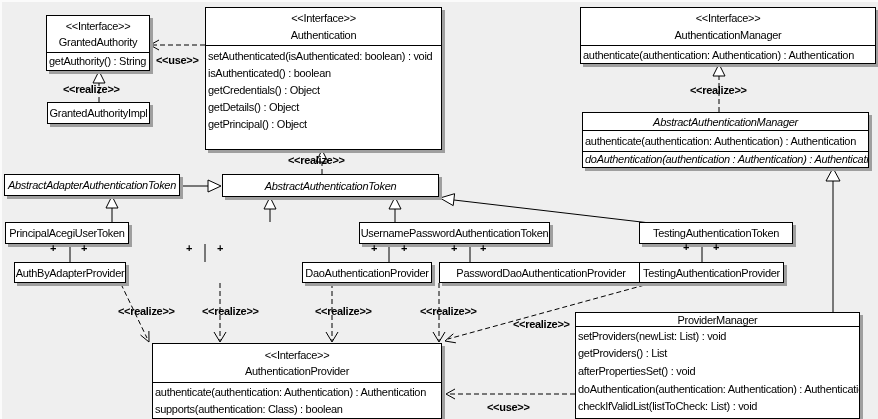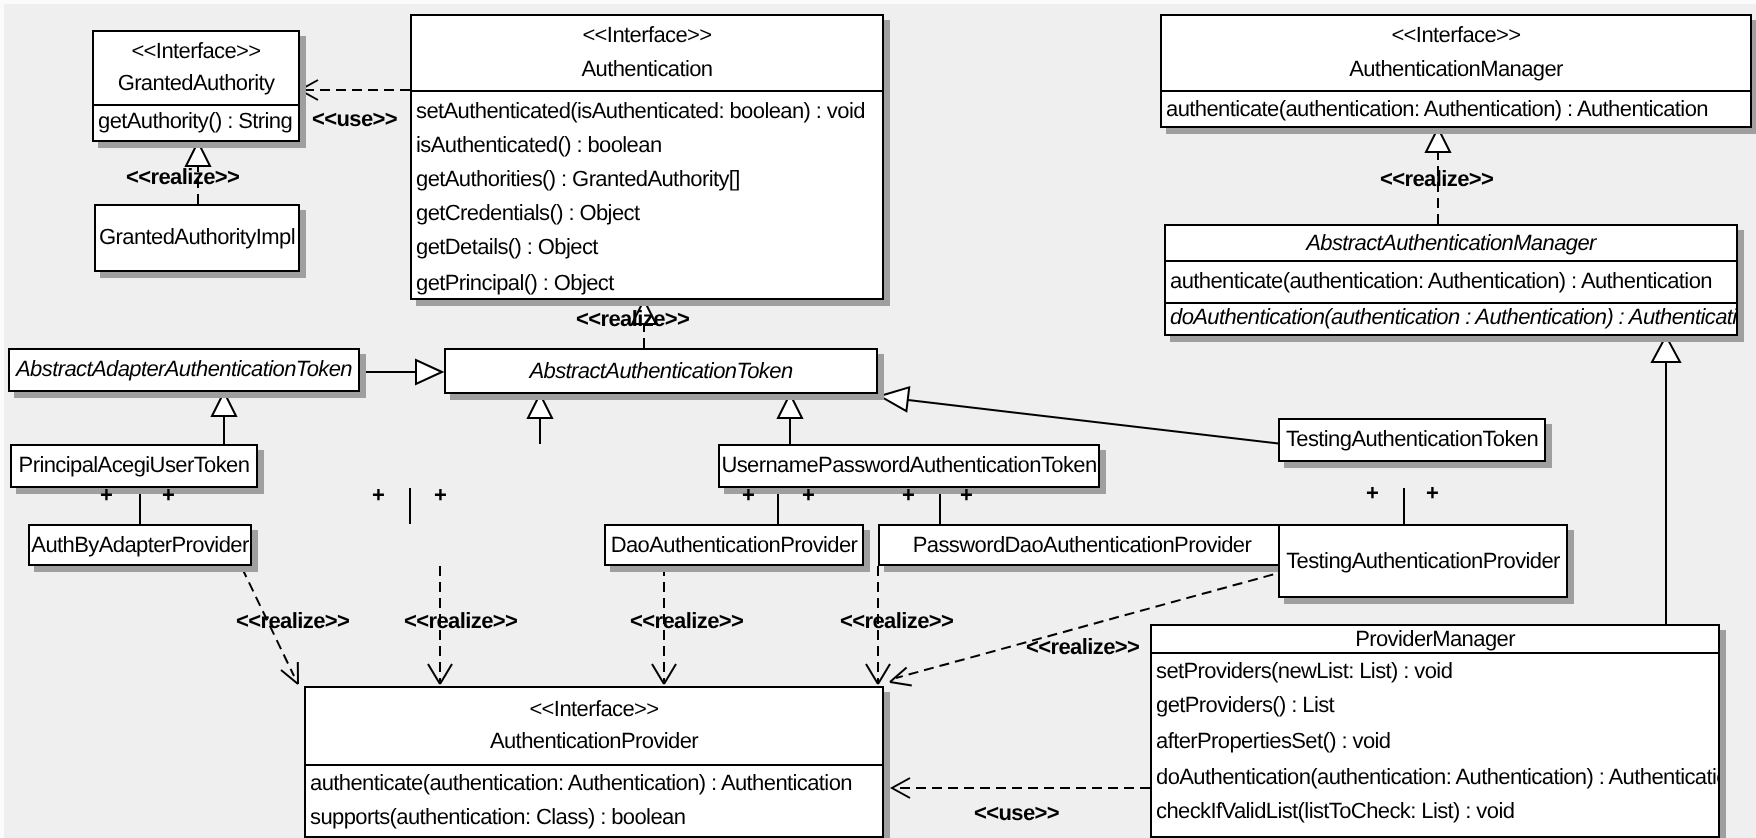--- a/index.html
+++ b/index.html
@@ -135,33 +135,32 @@
   <div class="box" style="left:44px;top:13px;width:104px;height:56px">
     <div class="hdr" style="height:37px">
       <div>&lt;&lt;Interface&gt;&gt;</div>
       <div>GrantedAuthority</div>
     </div>
     <div class="sec">
         <div class="m" style="height:16px">getAuthority() : String</div>
       </div>
   </div>
 
-  <div class="box nameonly" style="left:45px;top:100px;width:103px;height:34px">
+  <div class="box nameonly" style="left:45px;top:100px;width:103px;height:22px">
     <span>GrantedAuthorityImpl</span>
   </div>
 
   <div class="box" style="left:203px;top:5px;width:237px;height:143px">
     <div class="hdr" style="height:38px">
       <div>&lt;&lt;Interface&gt;&gt;</div>
       <div>Authentication</div>
     </div>
     <div class="sec" style="padding-top:1px">
       <div class="m" style="height:17.2px">setAuthenticated(isAuthenticated: boolean) : void</div>
       <div class="m" style="height:17.2px">isAuthenticated() : boolean</div>
-      <div class="m" style="height:17.2px">getAuthorities() : GrantedAuthority[]</div>
       <div class="m" style="height:17.2px">getCredentials() : Object</div>
       <div class="m" style="height:17.2px">getDetails() : Object</div>
       <div class="m" style="height:17.2px">getPrincipal() : Object</div>
     </div>
   </div>
 
   <div class="box" style="left:578px;top:5px;width:296px;height:57px">
     <div class="hdr" style="height:38px">
       <div>&lt;&lt;Interface&gt;&gt;</div>
       <div>AuthenticationManager</div>
@@ -188,34 +187,34 @@
   <div class="box nameonly it" style="left:220px;top:172px;width:217px;height:23px">
     <span>AbstractAuthenticationToken</span>
   </div>
 
   <div class="box nameonly" style="left:3px;top:220px;width:124px;height:22px">
     <span>PrincipalAcegiUserToken</span>
   </div>
   <div class="box nameonly" style="left:357px;top:220px;width:191px;height:22px">
     <span>UsernamePasswordAuthenticationToken</span>
   </div>
-  <div class="box nameonly" style="left:637px;top:207px;width:134px;height:22px">
+  <div class="box nameonly" style="left:637px;top:220px;width:154px;height:22px">
     <span>TestingAuthenticationToken</span>
   </div>
 
   <div class="box nameonly" style="left:12px;top:260px;width:112px;height:21px">
     <span>AuthByAdapterProvider</span>
   </div>
   <div class="box nameonly" style="left:300px;top:260px;width:130px;height:21px">
     <span>DaoAuthenticationProvider</span>
   </div>
   <div class="box nameonly" style="left:437px;top:260px;width:204px;height:21px">
     <span>PasswordDaoAuthenticationProvider</span>
   </div>
-  <div class="box nameonly" style="left:637px;top:260px;width:145px;height:37px">
+  <div class="box nameonly" style="left:637px;top:260px;width:145px;height:21px">
     <span>TestingAuthenticationProvider</span>
   </div>
 
   <div class="box" style="left:150px;top:341px;width:290px;height:76px">
     <div class="hdr" style="height:39px">
       <div>&lt;&lt;Interface&gt;&gt;</div>
       <div>AuthenticationProvider</div>
     </div>
     <div class="sec">
       <div class="m" style="height:17.5px">authenticate(authentication: Authentication) : Authentication</div>

